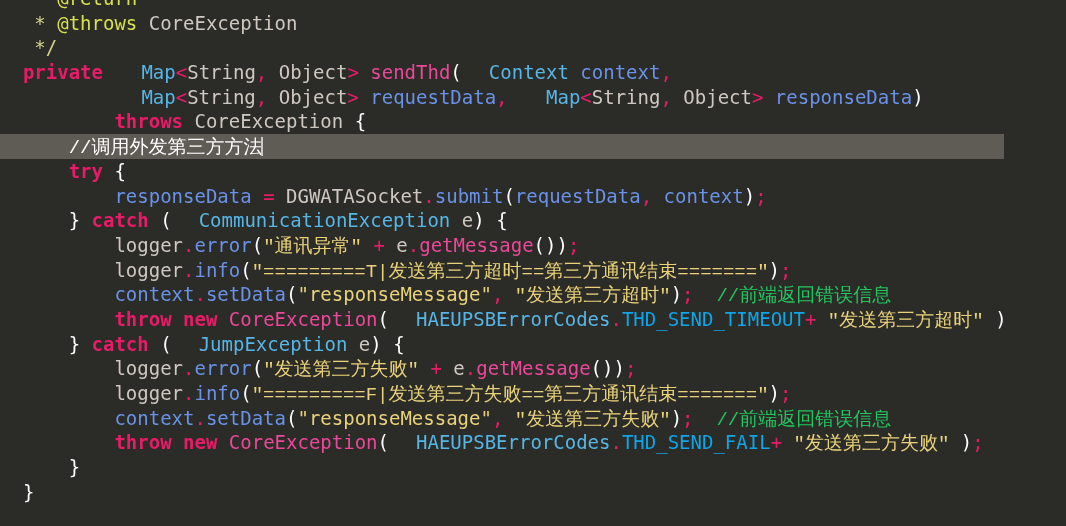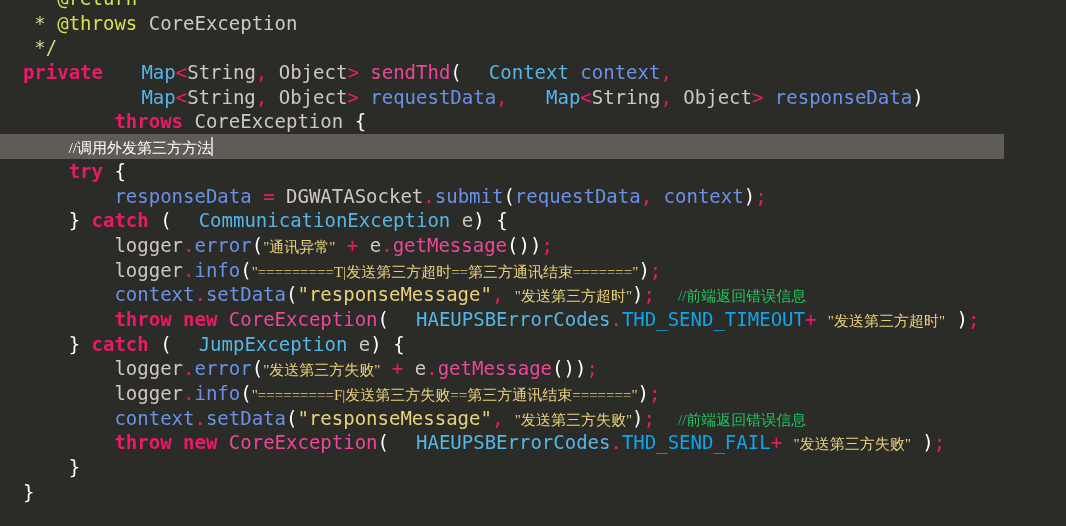--- a/index.html
+++ b/index.html
@@ -73,21 +73,21 @@
   .tok-op       { color: #e81b68; }
 
   .caret {
     display: inline-block;
     width: 2px;
     height: 19px;
     background: #c8c8c8;
     vertical-align: -3px;
     margin: 0 -1px;
   }
-  .cn { font-family: Liberation Serif, serif; font-size: 15px; }
+  .cn { font-family: Liberation Mono, monospace; font-size: 19px; }
 </style>
 </head>
 <body>
 
 <div id="editor">
   <div class="bg-panel">
     <div class="bg-panel-inner"></div>
   </div>
   <div class="code-area" id="code-area" style="top: -14px;">
       <div class="line" id="line-return-tag"><span class="tok-jdoc">   * </span><span class="tok-jdoctag">@return</span></div>

